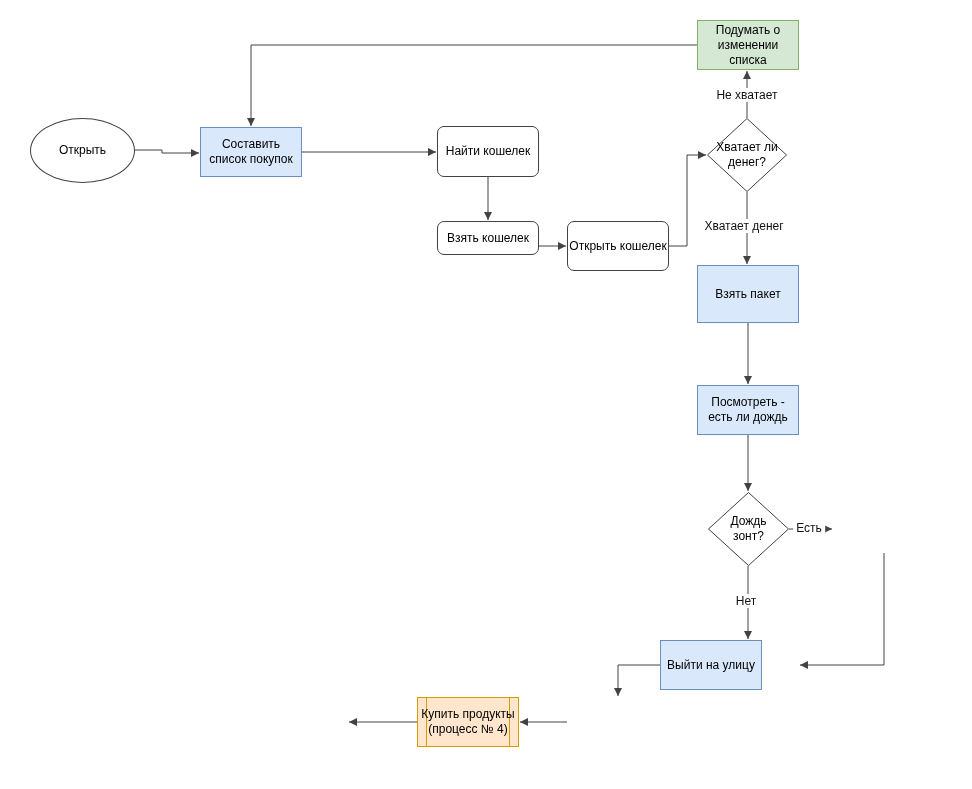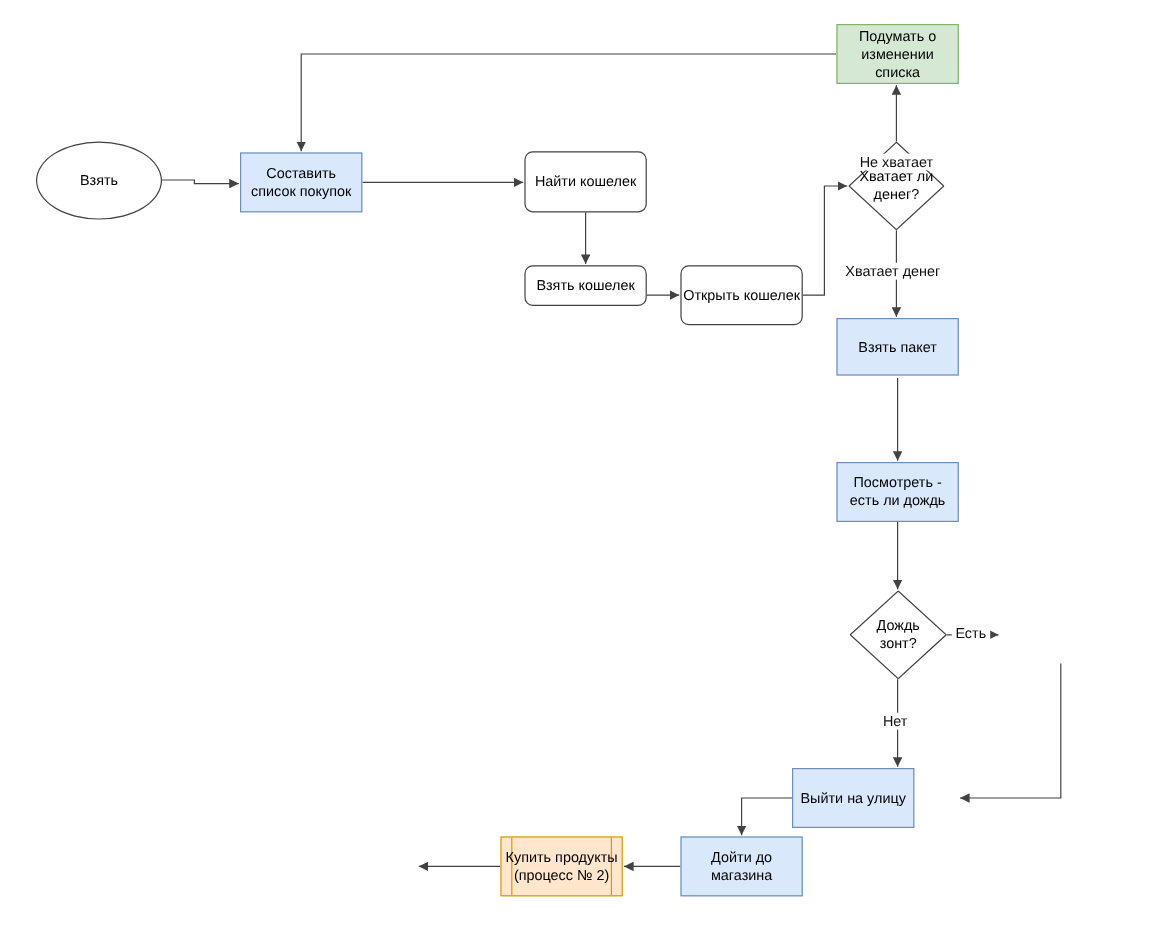--- a/index.html
+++ b/index.html
@@ -69,21 +69,21 @@
     <polyline class="edge" points="748,435 748,491" marker-end="url(#arrow)"></polyline>
     <polyline class="edge" points="789,529 832,529" marker-end="url(#arrow)"></polyline>
     <polyline class="edge" points="748,566 748,639" marker-end="url(#arrow)"></polyline>
     <polyline class="edge" points="884,553 884,665 800,665" marker-end="url(#arrow)"></polyline>
     <polyline class="edge" points="697,665 618,665 618,696" marker-end="url(#arrow)"></polyline>
     <polyline class="edge" points="567,722 520,722" marker-end="url(#arrow)"></polyline>
     <polyline class="edge" points="417,722 349,722" marker-end="url(#arrow)"></polyline>
   </svg>
 
   <div class="node ellipse" style="left:30px; top:118px; width:105px; height:65px;">
-    <span class="node-label">Взять</span>
+    <span class="node-label">Открыть</span>
   </div>
 
   <div class="node rect rounded" style="left:437px; top:126px; width:102px; height:51px;">
     <span class="node-label">Найти кошелек</span>
   </div>
 
   <div class="node rect blue" style="left:200px; top:127px; width:102px; height:50px;">
     <span class="node-label">Составить список покупок</span>
   </div>
 
@@ -99,49 +99,46 @@
   </div>
 
   <div class="node rect rounded" style="left:567px; top:221px; width:102px; height:50px;">
     <span class="node-label">Открыть кошелек</span>
   </div>
 
   <div class="node rect green" style="left:697px; top:20px; width:102px; height:50px;">
     <span class="node-label">Подумать о изменении списка</span>
   </div>
 
-  <div class="node rect blue" style="left:697px; top:265px; width:102px; height:48px;">
+  <div class="node rect blue" style="left:697px; top:265px; width:102px; height:58px;">
     <span class="node-label">Взять пакет</span>
   </div>
 
   <div class="node rect blue" style="left:697px; top:385px; width:102px; height:50px;">
     <span class="node-label">Посмотреть - есть ли дождь</span>
   </div>
 
   <div class="node diamond" style="left:708px; top:492px; width:81px; height:74px;">
     <svg viewBox="0 0 80 74" preserveAspectRatio="none">
       <polygon points="40,0.5 79.5,37 40,73.5 0.5,37"></polygon>
     </svg>
     <span class="node-label">Дождь зонт?</span>
   </div>
 
 
   <div class="node rect blue" style="left:660px; top:640px; width:102px; height:50px;">
     <span class="node-label">Выйти на улицу</span>
   </div>
 
-  <div class="node rect blue" style="left:567px; top:697px; width:102px; height:50px;">
-    <span class="node-label">Дойти до магазина</span>
-  </div>
 
   <div class="node rect orange pre-process" style="left:417px; top:697px; width:102px; height:50px;">
     <span class="bar left"></span>
     <span class="bar right"></span>
-    <span class="node-label">Купить продукты (процесс № 2)</span>
+    <span class="node-label">Купить продукты (процесс № 4)</span>
   </div>
 
 
-  <div class="edge-label" style="left:747px; top:95px;margin-top:40px;">Не хватает</div>
+  <div class="edge-label" style="left:747px; top:95px;">Не хватает</div>
   <div class="edge-label" style="left:744px; top:226px;">Хватает денег</div>
   <div class="edge-label" style="left:809px; top:528px;">Есть</div>
   <div class="edge-label" style="left:746px; top:601px;">Нет</div>
 
 </div>
 
 </body></html>

